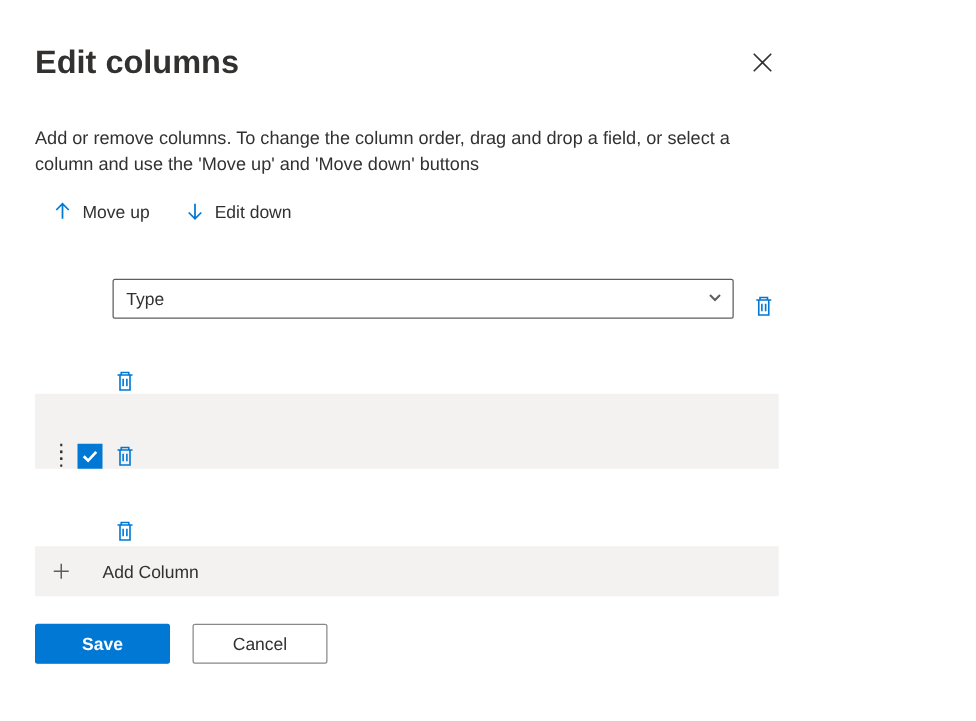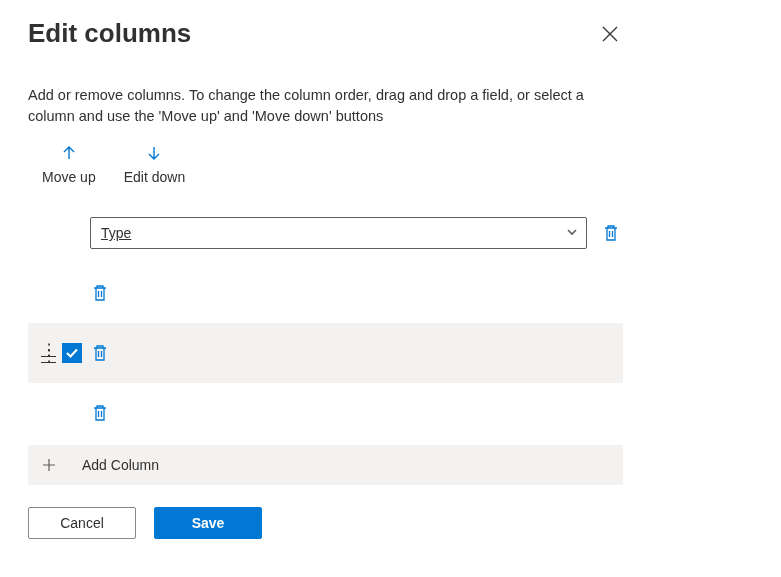--- a/index.html
+++ b/index.html
@@ -5,21 +5,21 @@
   * { box-sizing: border-box; }
   html, body {
     margin: 0; padding: 0;
     font-family: "Segoe UI", -apple-system, BlinkMacSystemFont, sans-serif;
     font-size: 14px;
     color: #323130;
     background: #fff;
   }
   .panel {
     width: 649px;
-    padding: 18px 26px 26px 28px;
+    padding: 34px 26px 26px 28px;
   }
   .header {
     display: flex;
     align-items: center;
     justify-content: space-between;
     margin-bottom: 36px;
   }
   .title {
     font-size: 26px;
     font-weight: 600;
@@ -45,30 +45,28 @@
     margin-bottom: 18px;
     padding-left: 14px;
   }
   .tb-btn {
     display: flex;
     align-items: center;
     gap: 8px;
     cursor: pointer;
     color: #323130;
     font-size: 14px;
-    flex-direction: column;
   }
   .tb-btn svg { width: 16px; height: 16px; stroke: #0078d4; fill: none; stroke-width: 1.4; }
   .list { }
   .row {
     display: flex;
-    align-items: center;
+    align-items: flex-end;
     height: 60px;
     padding: 0 2px 0 0;
-    text-decoration: underline;
   }
   .row.selected { background: #f3f2f1; }
   .row-handle {
     width: 62px;
     display: flex;
     align-items: center;
     justify-content: flex-end;
     gap: 6px;
     padding-right: 8px;
     padding-left: 4px;
@@ -234,21 +232,21 @@
     <div class="add-row">
       <svg viewBox="0 0 14 14">
           <path d="M7 1 V13 M1 7 H13"></path>
         </svg>
       <span class="add-label">Add Column</span>
     </div>
 
   </div>
 
   <div class="footer">
+    <div class="btn btn-primary">
+      <span>Save</span>
+    </div>
     <div class="btn btn-secondary">
       <span>Cancel</span>
     </div>
-    <div class="btn btn-primary">
-      <span>Save</span>
-    </div>
   </div>
 
 </div>
 
 </body></html>

